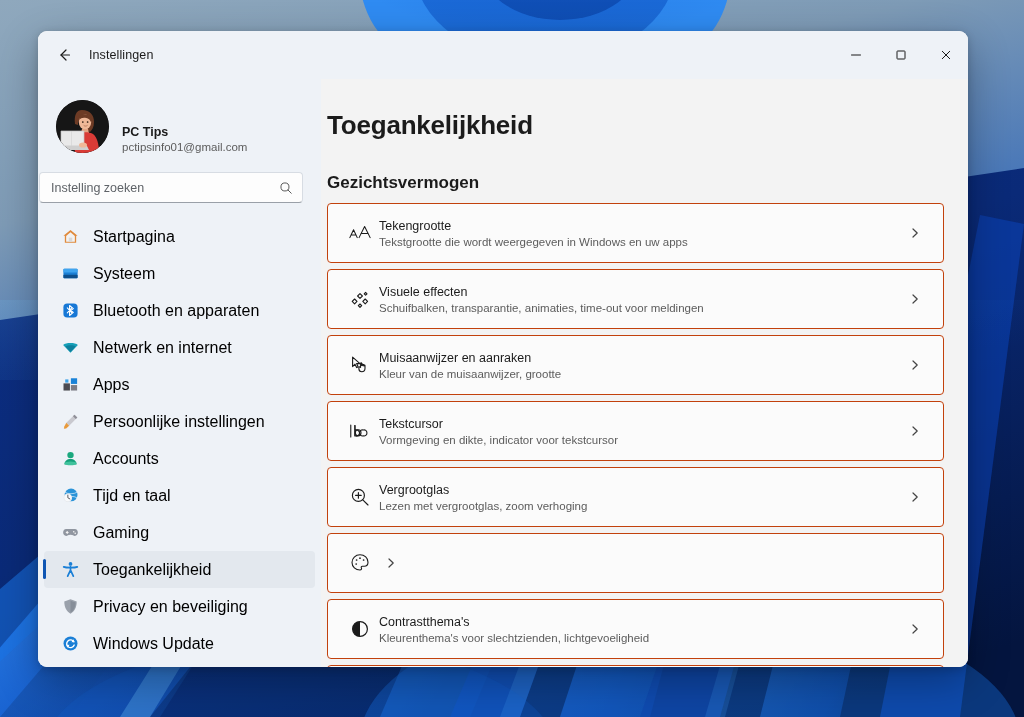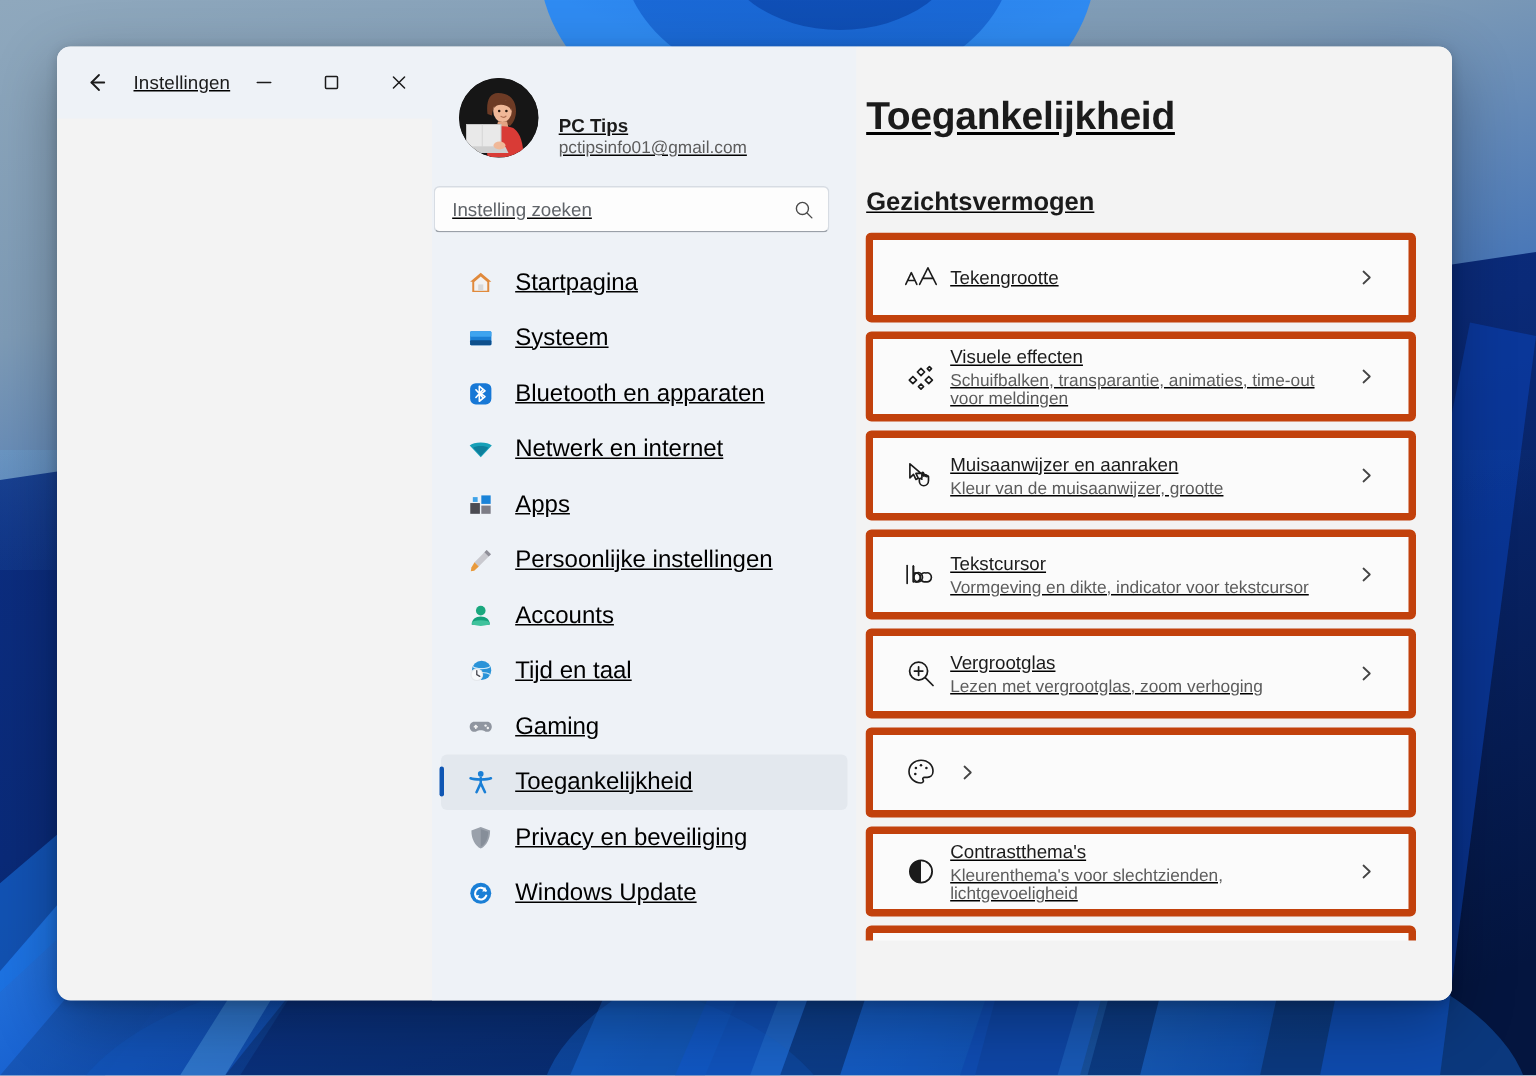--- a/index.html
+++ b/index.html
@@ -32,21 +32,21 @@
     position: absolute;
     left: 38px;
     top: 31px;
     width: 930px;
     height: 636px;
     background: #f3f3f3;
     border-radius: 9px;
     overflow: hidden;
     box-shadow: 0 14px 42px rgba(0,0,0,0.30), 0 2px 8px rgba(0,0,0,0.18);
     display: flex;
-    text-decoration: underline;
+    flex-direction: column;
   }
 
   
   .titlebar {
     height: 48px;
     background: #eef2f7;
     display: flex;
     align-items: center;
     flex: 0 0 auto;
     position: relative;
@@ -186,21 +186,21 @@
     font-size: 17px;
     font-weight: bold;
     color: #1b1b1b;
     margin: 32px 0 10px 0;
   }
 
   .cards { display: flex; flex-direction: column; gap: 6px; }
 
   .card {
     background: #fbfbfb;
-    border: 5px solid #c2410c;
+    border: 1px solid #c2410c;
     border-radius: 4px;
     height: 60px;
     display: flex;
     align-items: center;
     padding: 0 16px 0 13px;
     cursor: pointer;
   }
   .card-icon {
     width: 38px;
     flex: 0 0 38px;
@@ -509,20 +509,21 @@
 
             <div class="card">
               <div class="card-icon">
                 <svg width="24" height="20" viewBox="0 0 26 20" fill="none" stroke="#1b1b1b" stroke-width="1.15" stroke-linecap="round" stroke-linejoin="round">
                   <path d="M2 15 L6 6.5 L10 15 M3.4 12.2 H8.6"></path>
                   <path d="M12 15 L18 3 L24 15 M14 10.6 H22"></path>
                 </svg>
               </div>
               <div class="card-text">
                 <div class="card-title">Tekengrootte</div>
+                <div class="card-desc">Tekstgrootte die wordt weergegeven in Windows en uw apps</div>
               </div>
               <div class="card-chev">
                 <svg width="12" height="12" viewBox="0 0 12 12" fill="none">
                     <path d="M4 2 L8.2 6 L4 10" stroke="#444" stroke-width="1.2" stroke-linecap="round" stroke-linejoin="round"></path>
                   </svg>
               </div>
             </div>
 
             <div class="card">
               <div class="card-icon">

